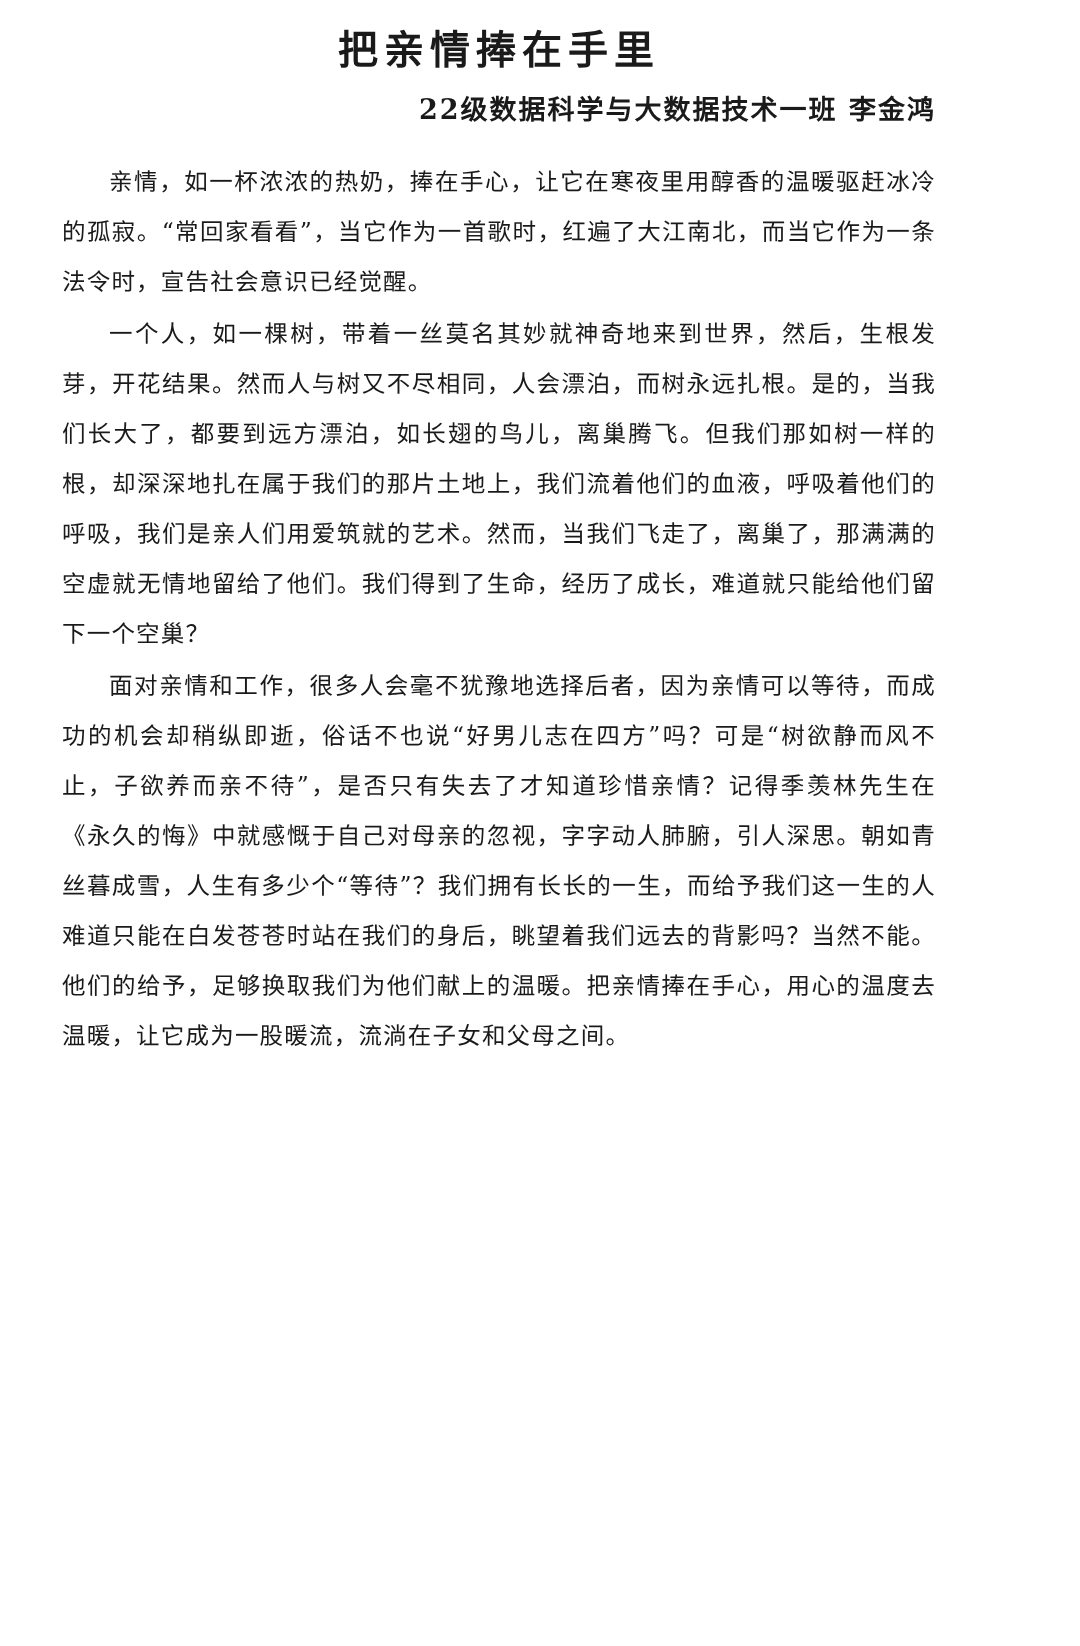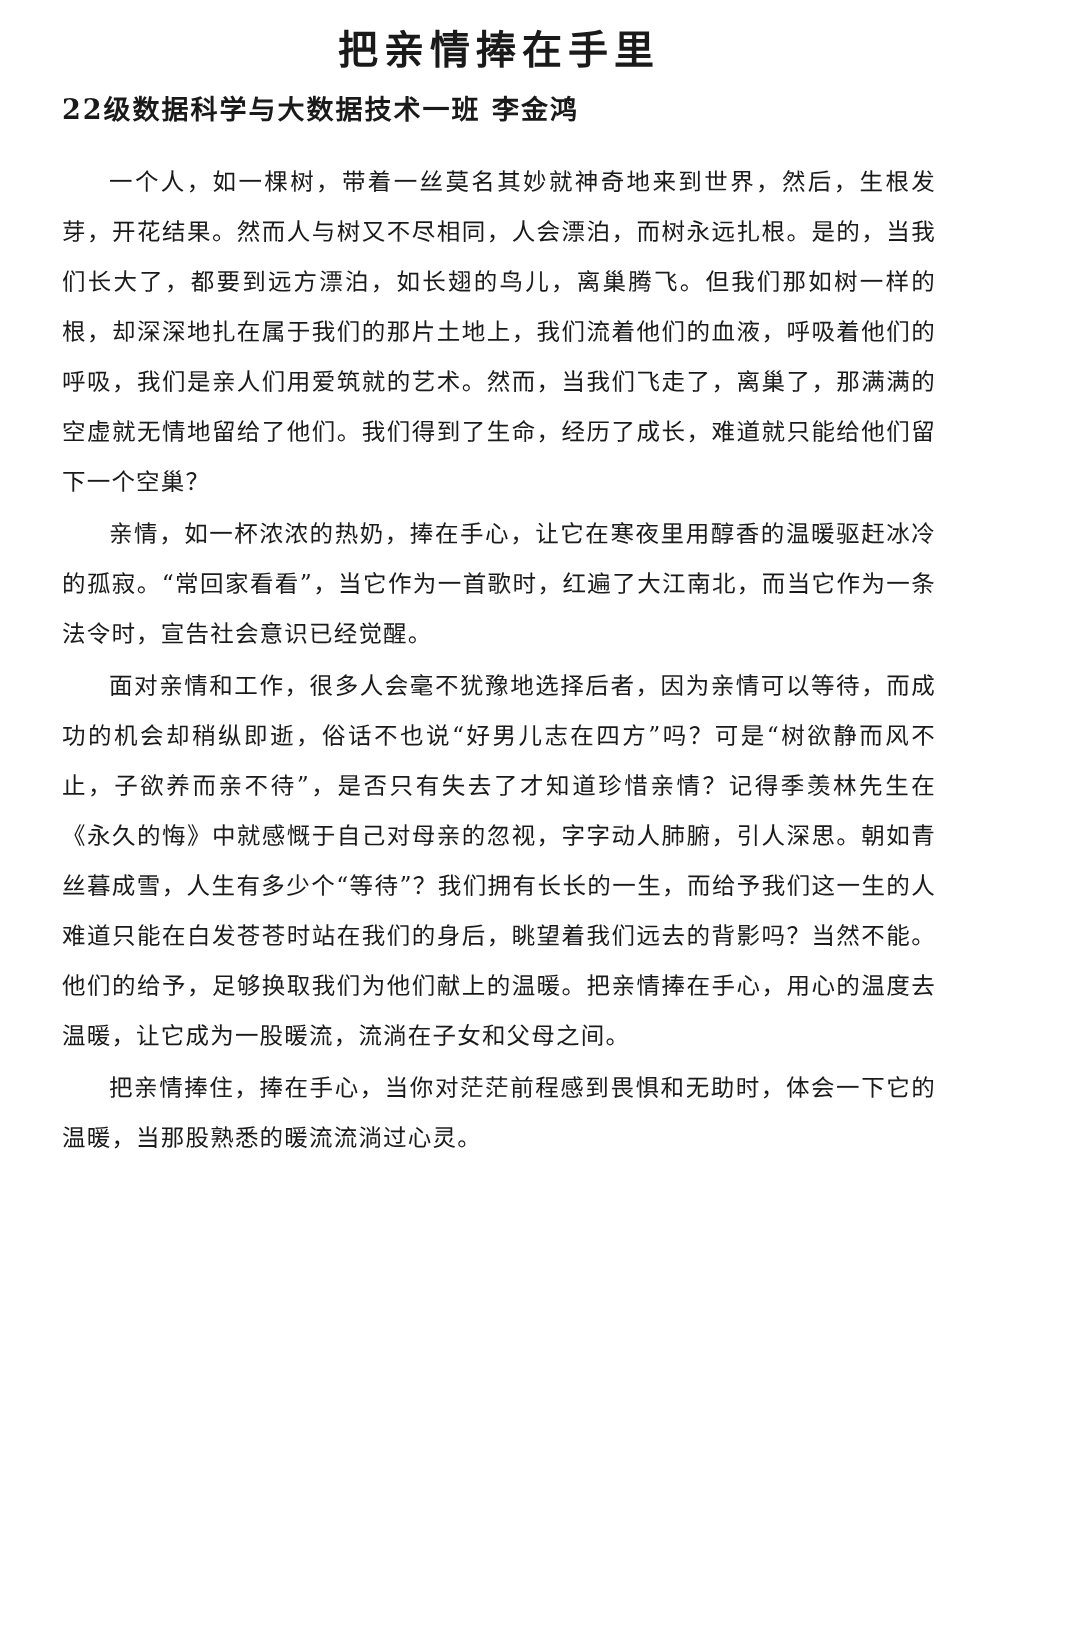--- a/index.html
+++ b/index.html
@@ -25,21 +25,21 @@
   .doc-title {
     text-align: center;
     font-size: 40px;
     line-height: 1.5;
     letter-spacing: 6px;
     font-weight: 700;
     margin: 6px 0 10px 0;
     font-family: "DejaVu Serif", "Liberation Serif", serif;
   }
   .doc-byline {
-    text-align: left;
+    text-align: right;
     font-size: 27px;
     line-height: 1.5;
     letter-spacing: 2px;
     font-weight: 700;
     margin: 0 0 26px 0;
   }
   .body-text {
     font-size: 23.5px;
     line-height: 50px;
     text-align: justify;
@@ -59,19 +59,18 @@
 </head>
 <body>
 
 <div class="page">
 
   <h1 class="doc-title handwritten">把亲情捧在手里</h1>
 
   <div class="doc-byline handwritten">22级数据科学与大数据技术一班  李金鸿</div>
 
   <div class="body-text handwritten">
+    <p>亲情，如一杯浓浓的热奶，捧在手心，让它在寒夜里用醇香的温暖驱赶冰冷的孤寂。“常回家看看”，当它作为一首歌时，红遍了大江南北，而当它作为一条法令时，宣告社会意识已经觉醒。</p>
     <p>一个人，如一棵树，带着一丝莫名其妙就神奇地来到世界，然后，生根发芽，开花结果。然而人与树又不尽相同，人会漂泊，而树永远扎根。是的，当我们长大了，都要到远方漂泊，如长翅的鸟儿，离巢腾飞。但我们那如树一样的根，却深深地扎在属于我们的那片土地上，我们流着他们的血液，呼吸着他们的呼吸，我们是亲人们用爱筑就的艺术。然而，当我们飞走了，离巢了，那满满的空虚就无情地留给了他们。我们得到了生命，经历了成长，难道就只能给他们留下一个空巢？</p>
-    <p>亲情，如一杯浓浓的热奶，捧在手心，让它在寒夜里用醇香的温暖驱赶冰冷的孤寂。“常回家看看”，当它作为一首歌时，红遍了大江南北，而当它作为一条法令时，宣告社会意识已经觉醒。</p>
     <p>面对亲情和工作，很多人会毫不犹豫地选择后者，因为亲情可以等待，而成功的机会却稍纵即逝，俗话不也说“好男儿志在四方”吗？可是“树欲静而风不止，子欲养而亲不待”，是否只有失去了才知道珍惜亲情？记得季羡林先生在《永久的悔》中就感慨于自己对母亲的忽视，字字动人肺腑，引人深思。朝如青丝暮成雪，人生有多少个“等待”？我们拥有长长的一生，而给予我们这一生的人难道只能在白发苍苍时站在我们的身后，眺望着我们远去的背影吗？当然不能。他们的给予，足够换取我们为他们献上的温暖。把亲情捧在手心，用心的温度去温暖，让它成为一股暖流，流淌在子女和父母之间。</p>
-    <p>把亲情捧住，捧在手心，当你对茫茫前程感到畏惧和无助时，体会一下它的温暖，当那股熟悉的暖流流淌过心灵。</p>
   </div>
 
 </div>
 
 </body></html>

